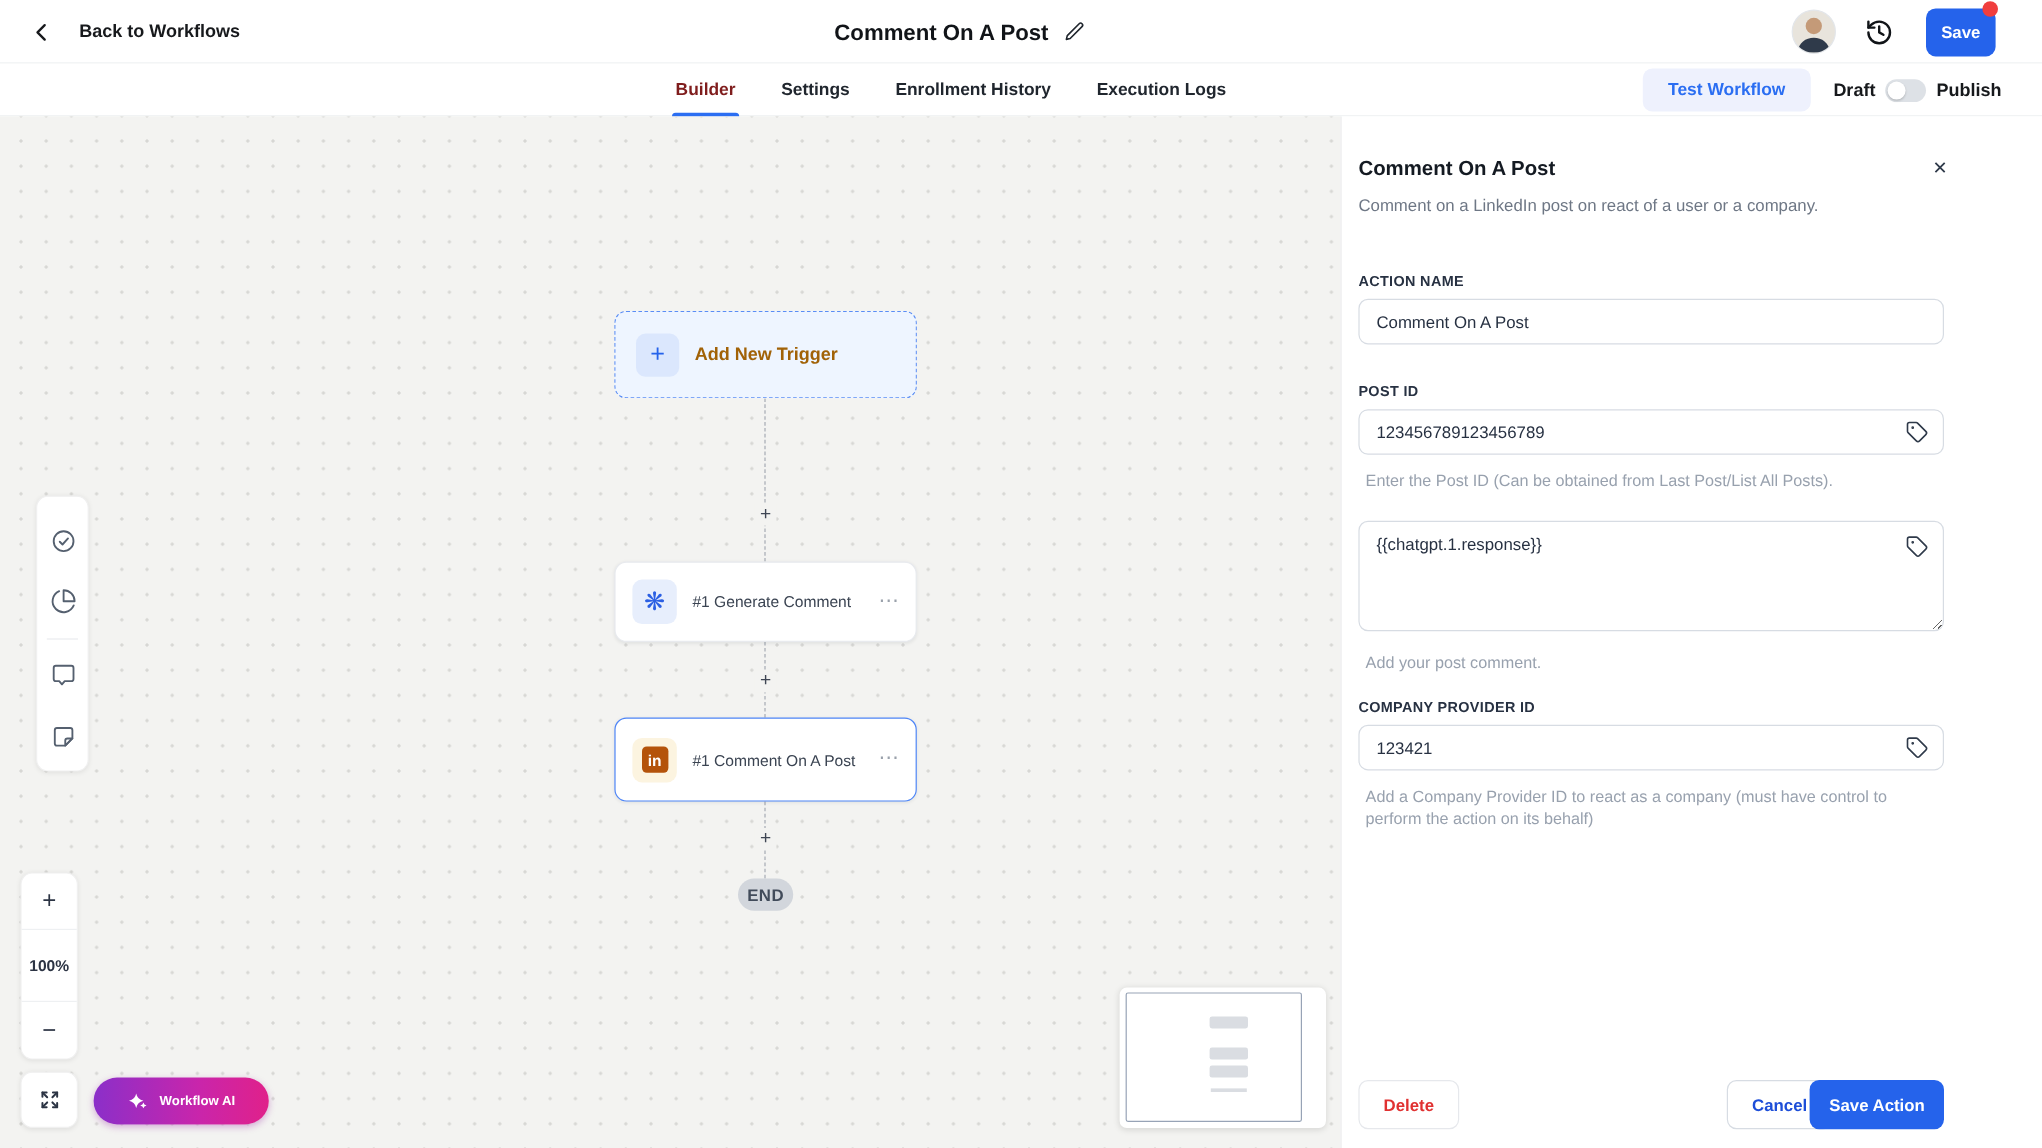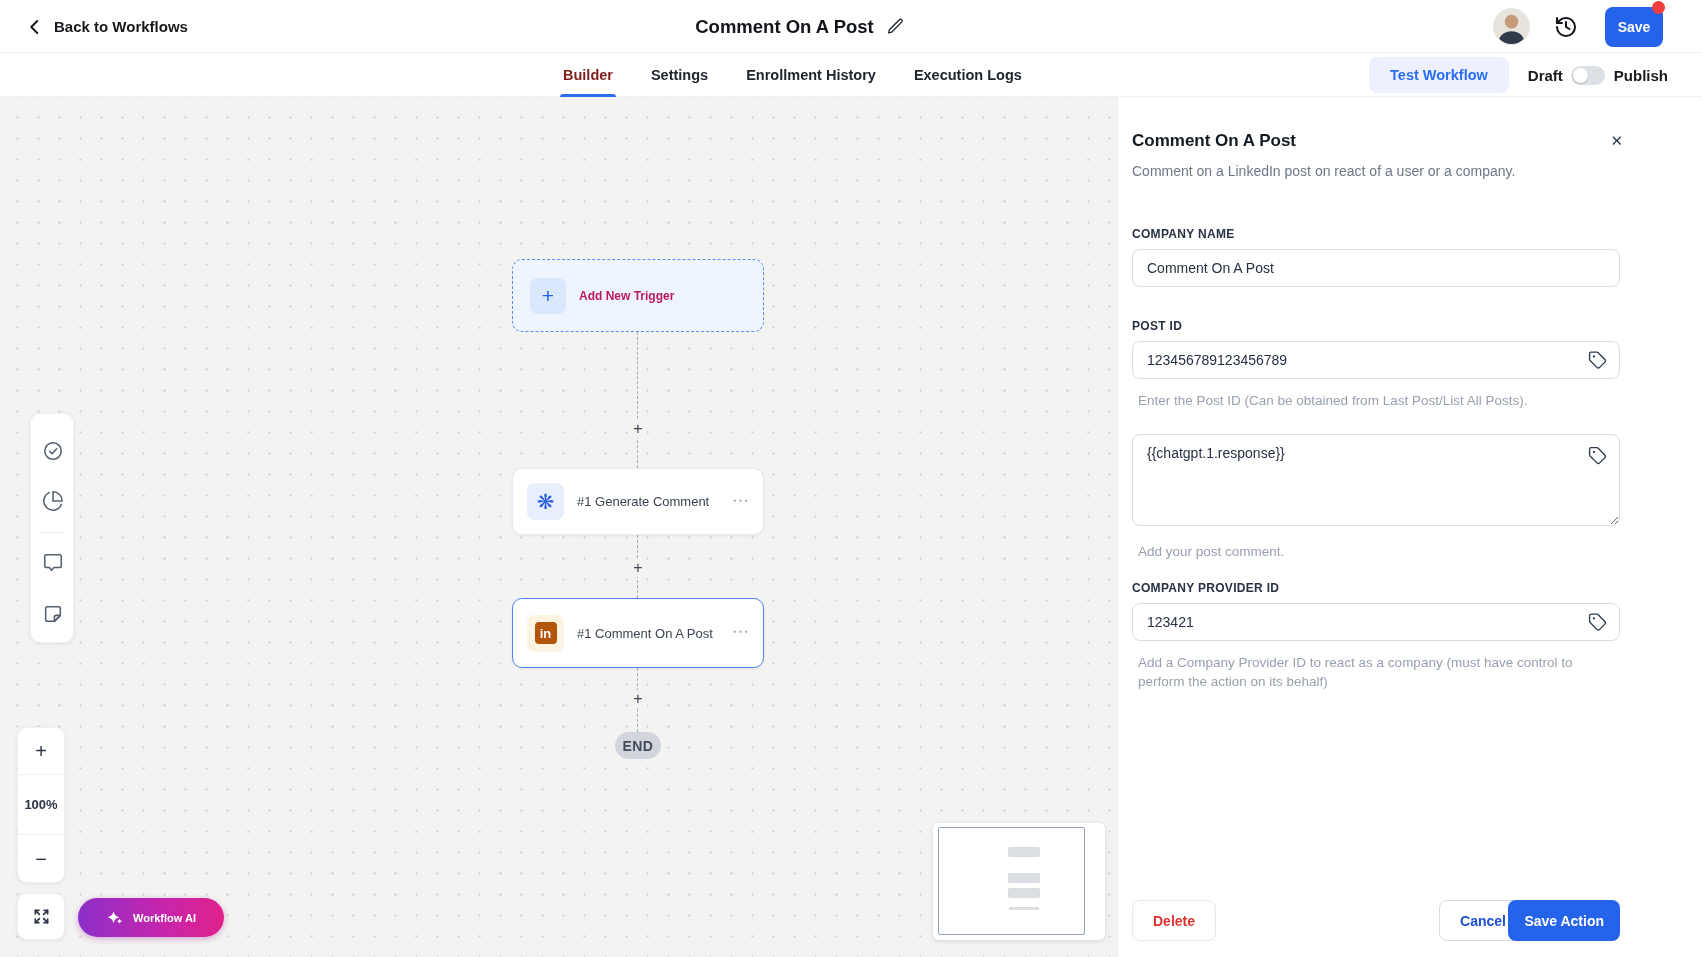--- a/index.html
+++ b/index.html
@@ -4,21 +4,21 @@
 <style>
   * { margin:0; padding:0; box-sizing:border-box; }
   html,body { width:1702px; height:957px; overflow:hidden; background:#fff;
     font-family:"Liberation Sans", sans-serif; }
   .app { position:relative; width:1702px; height:957px; background:#fff; }
 
   
   .topbar { position:absolute; left:0; top:0; width:1702px; height:53px; background:#fff;
     border-bottom:1px solid #eceef0; }
   .back-btn { position:absolute; left:26px; top:0; height:53px; display:flex; align-items:center;
-    gap:10px; cursor:pointer; }
+    gap:22px; cursor:pointer; }
   .back-btn span { font-size:15px; font-weight:700; color:#17191c; }
   .title-wrap { position:absolute; left:800px; top:0; height:53px; transform:translateX(-50%);
     display:flex; align-items:center; gap:12px; }
   .title-wrap h1 { font-size:18.5px; font-weight:700; color:#111418; white-space:nowrap; }
   .top-right-avatar { position:absolute; left:1493px; top:8px; width:37px; height:37px;
     border-radius:50%; background:#e8e4dc; border:1px solid #e3e6ea; overflow:hidden; }
   .clock-btn { position:absolute; left:1554px; top:15px; width:24px; height:24px; cursor:pointer; }
   .save-btn { position:absolute; left:1605px; top:7px; width:58px; height:40px; background:#2563eb;
     color:#fff; border:none; border-radius:8px; font-size:14px; font-weight:600; cursor:pointer;
     font-family:Liberation Sans, sans-serif; }
@@ -52,21 +52,21 @@
 
   .connector { position:absolute; width:0; border-left:1.6px dashed #a6abb3; }
   .plus-badge { position:absolute; left:629px; width:18px; height:18px; background:#f3f3f1;
     color:#3f4654; font-size:16px; line-height:17px; text-align:center; font-weight:500; }
 
   .trigger-node { position:absolute; left:512px; top:162px; width:252px; height:73px;
     background:#eef5ff; border:1.6px dashed #5a8df5; border-radius:10px; display:flex;
     align-items:center; padding-left:17px; gap:13px; cursor:pointer; }
   .trigger-plus { width:36px; height:36px; background:#dbe7fd; border-radius:8px; color:#2563eb;
     font-size:21px; font-weight:500; display:flex; align-items:center; justify-content:center; }
-  .trigger-label { font-size:12px; font-weight:600; color:#be185d; }
+  .trigger-label { font-size:15px; font-weight:600; color:#a16207; }
 
   .flow-node { position:absolute; left:512px; width:252px; background:#fff; border:1px solid #e8eaee;
     border-radius:10px; box-shadow:0 1px 3px rgba(16,24,40,.07); display:flex; align-items:center;
     padding-left:14px; gap:13px; cursor:pointer; }
   .flow-node.selected { border:1.6px solid #4f86f7; }
   .node-icon-box { width:37px; height:37px; border-radius:8px; display:flex; align-items:center;
     justify-content:center; }
   .openai-box { background:#e7eefc; }
   .openai-glyph { color:#2b5fe3; font-size:21px; line-height:1; }
   .linkedin-box { background:#fcf4e0;align-items:center; }
@@ -290,21 +290,21 @@
       <div class="mm-bar" style="top:65px;"></div>
       <div class="mm-line" style="top:84px;"></div>
     </div>
   </div>
 
   <aside class="panel">
     <div class="panel-close">✕</div>
     <div class="panel-title">Comment On A Post</div>
     <div class="panel-subtitle">Comment on a LinkedIn post on react of a user or a company.</div>
 
-    <div class="field-label">COMPANY NAME</div>
+    <div class="field-label">ACTION NAME</div>
     <div class="field-box">
       <input type="text" value="Comment On A Post" style="">
     </div>
     <div class="gap32"></div>
 
     <div class="field-label">POST ID</div>
     <div class="field-box">
       <input type="text" value="123456789123456789" style="">
       <svg class="stroke tag-icon tag-mid" viewBox="0 0 24 24" style="color:#2f3a4a">
         <path d="M12.59 2.59A2 2 0 0 0 11.17 2H4a2 2 0 0 0-2 2v7.17a2 2 0 0 0 .59 1.42l8.7 8.7a2.43 2.43 0 0 0 3.42 0l6.58-6.58a2.43 2.43 0 0 0 0-3.42z"></path>

